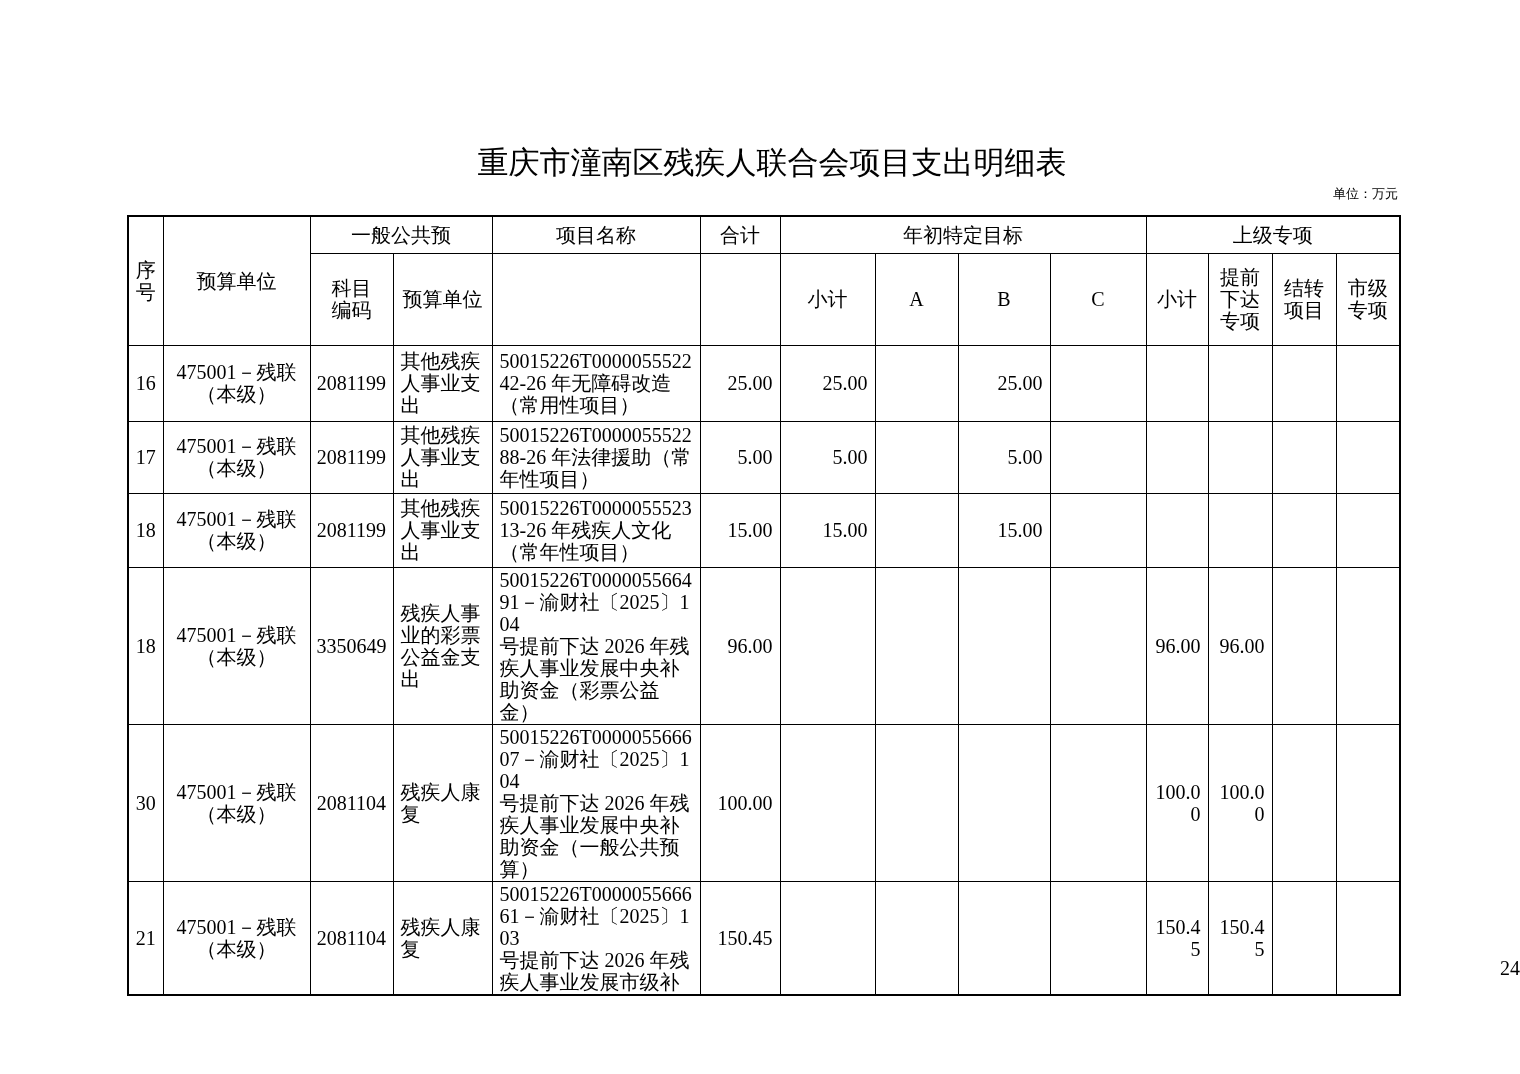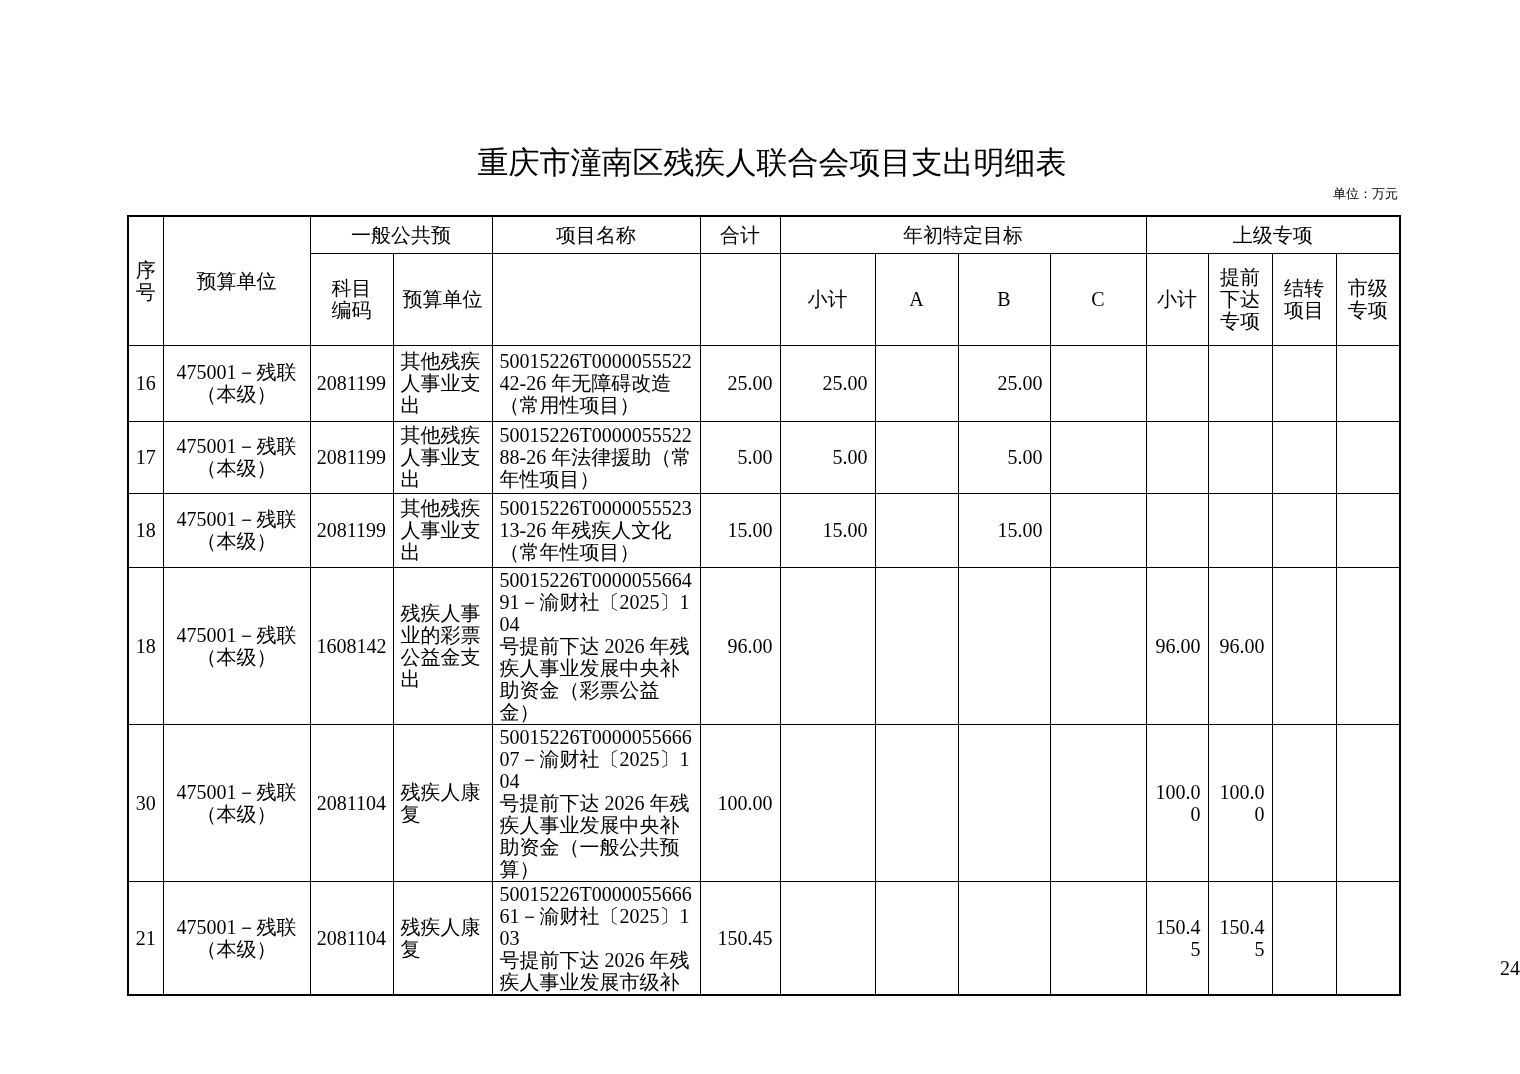--- a/index.html
+++ b/index.html
@@ -206,21 +206,21 @@
         <td class="num"></td>
         <td class="num"></td>
         <td class="num"></td>
         <td class="num"></td>
         <td class="num"></td>
       </tr>
       <tr class="r19">
         <td>18</td>
         <td>475001－残联
 （本级）</td>
-        <td>1608142</td>
+        <td>3350649</td>
         <td class="l">残疾人事
 业的彩票
 公益金支
 出</td>
         <td class="l">50015226T0000055664
 91－渝财社〔2025〕104
 号提前下达 2026 年残
 疾人事业发展中央补
 助资金（彩票公益金）</td>
         <td class="num">96.00</td>

